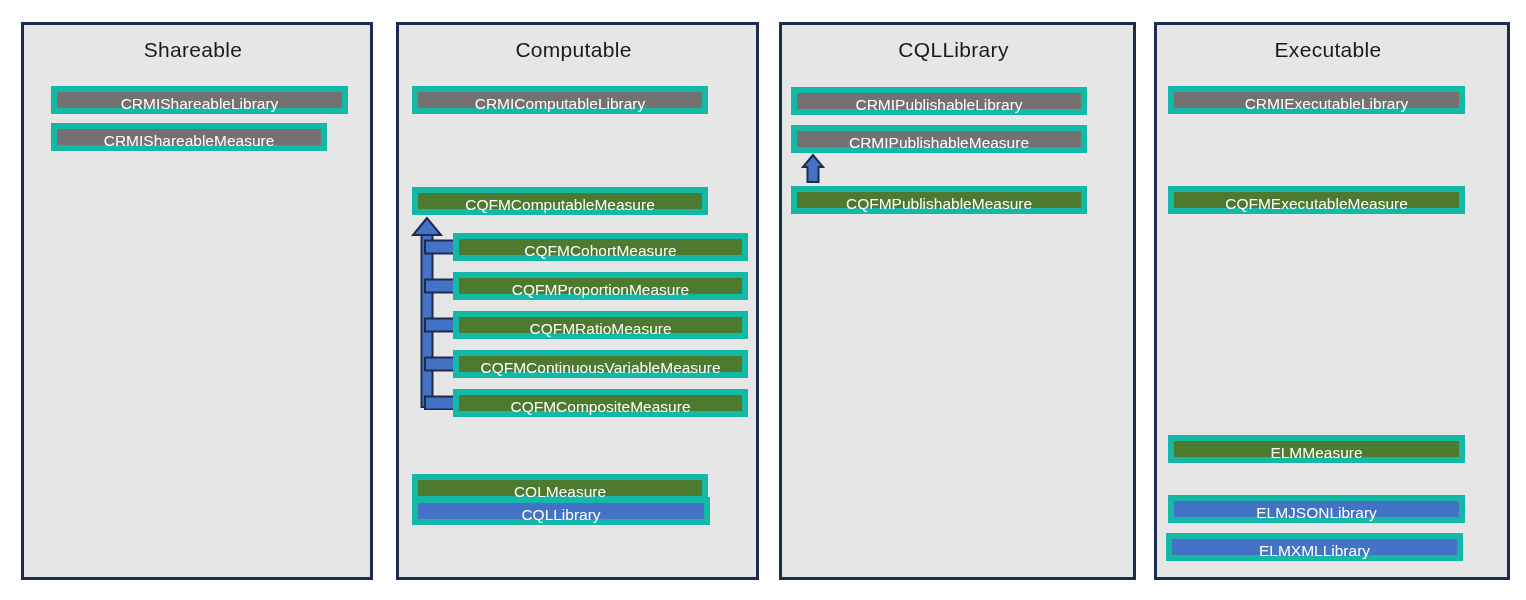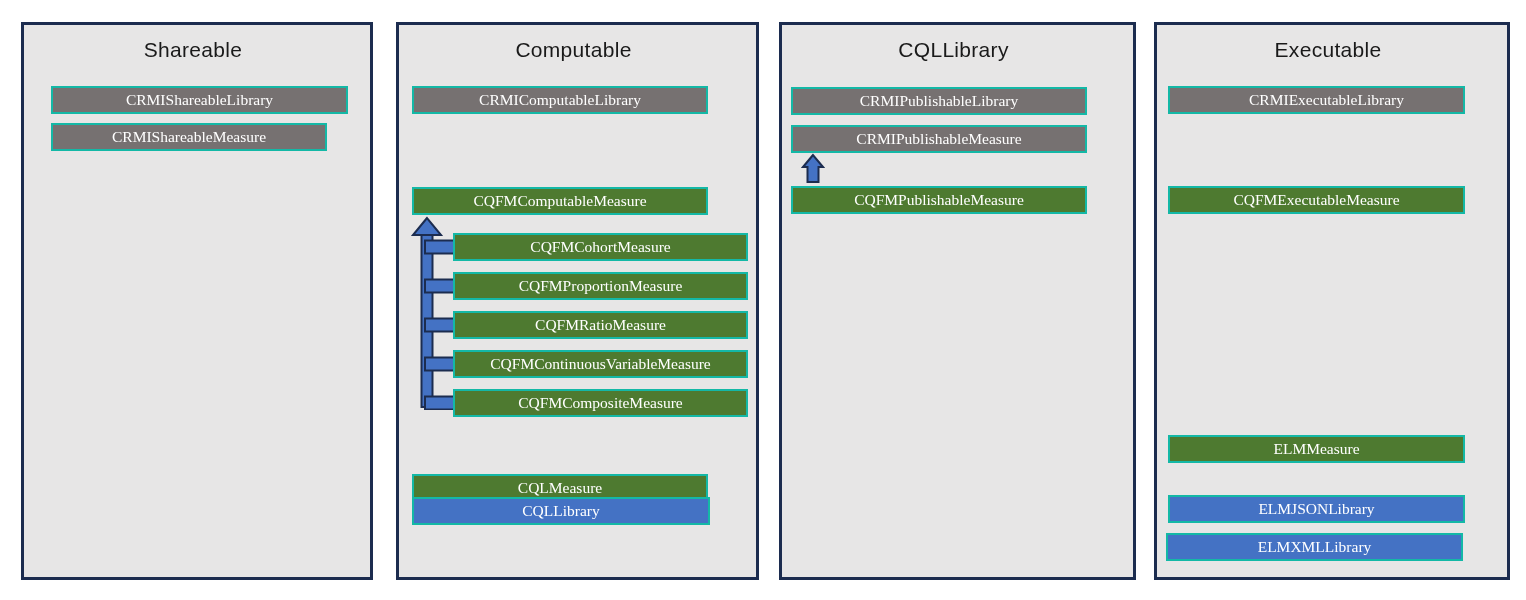--- a/index.html
+++ b/index.html
@@ -10,22 +10,22 @@
   .panel{
     position:absolute;top:22px;height:558px;box-sizing:border-box;
     background:#E7E6E6;border:3px solid #1C2C4F;
   }
   .panel-title{
     position:absolute;left:0;right:8px;top:13px;text-align:center;
     font-size:21px;color:#1a1a1a;letter-spacing:0.3px;
   }
   .box{
     position:absolute;height:28px;box-sizing:border-box;
-    border:2px solid #14b8a6;color:#ffffff;font-size:15.5px;
-    line-height:24px;text-align:center;white-space:nowrap;z-index:2;font-family:Liberation Serif, serif;
+    border:6px solid #14b8a6;color:#ffffff;font-size:15.5px;
+    line-height:24px;text-align:center;white-space:nowrap;z-index:2;
   }
   .gray{background:#767171;}
   .green{background:#4E7A30;}
   .blue{background:#4472C4;}
   .arrow-svg{position:absolute;z-index:1;}
 </style>
 </head>
 <body>
 
 <div class="canvas">

